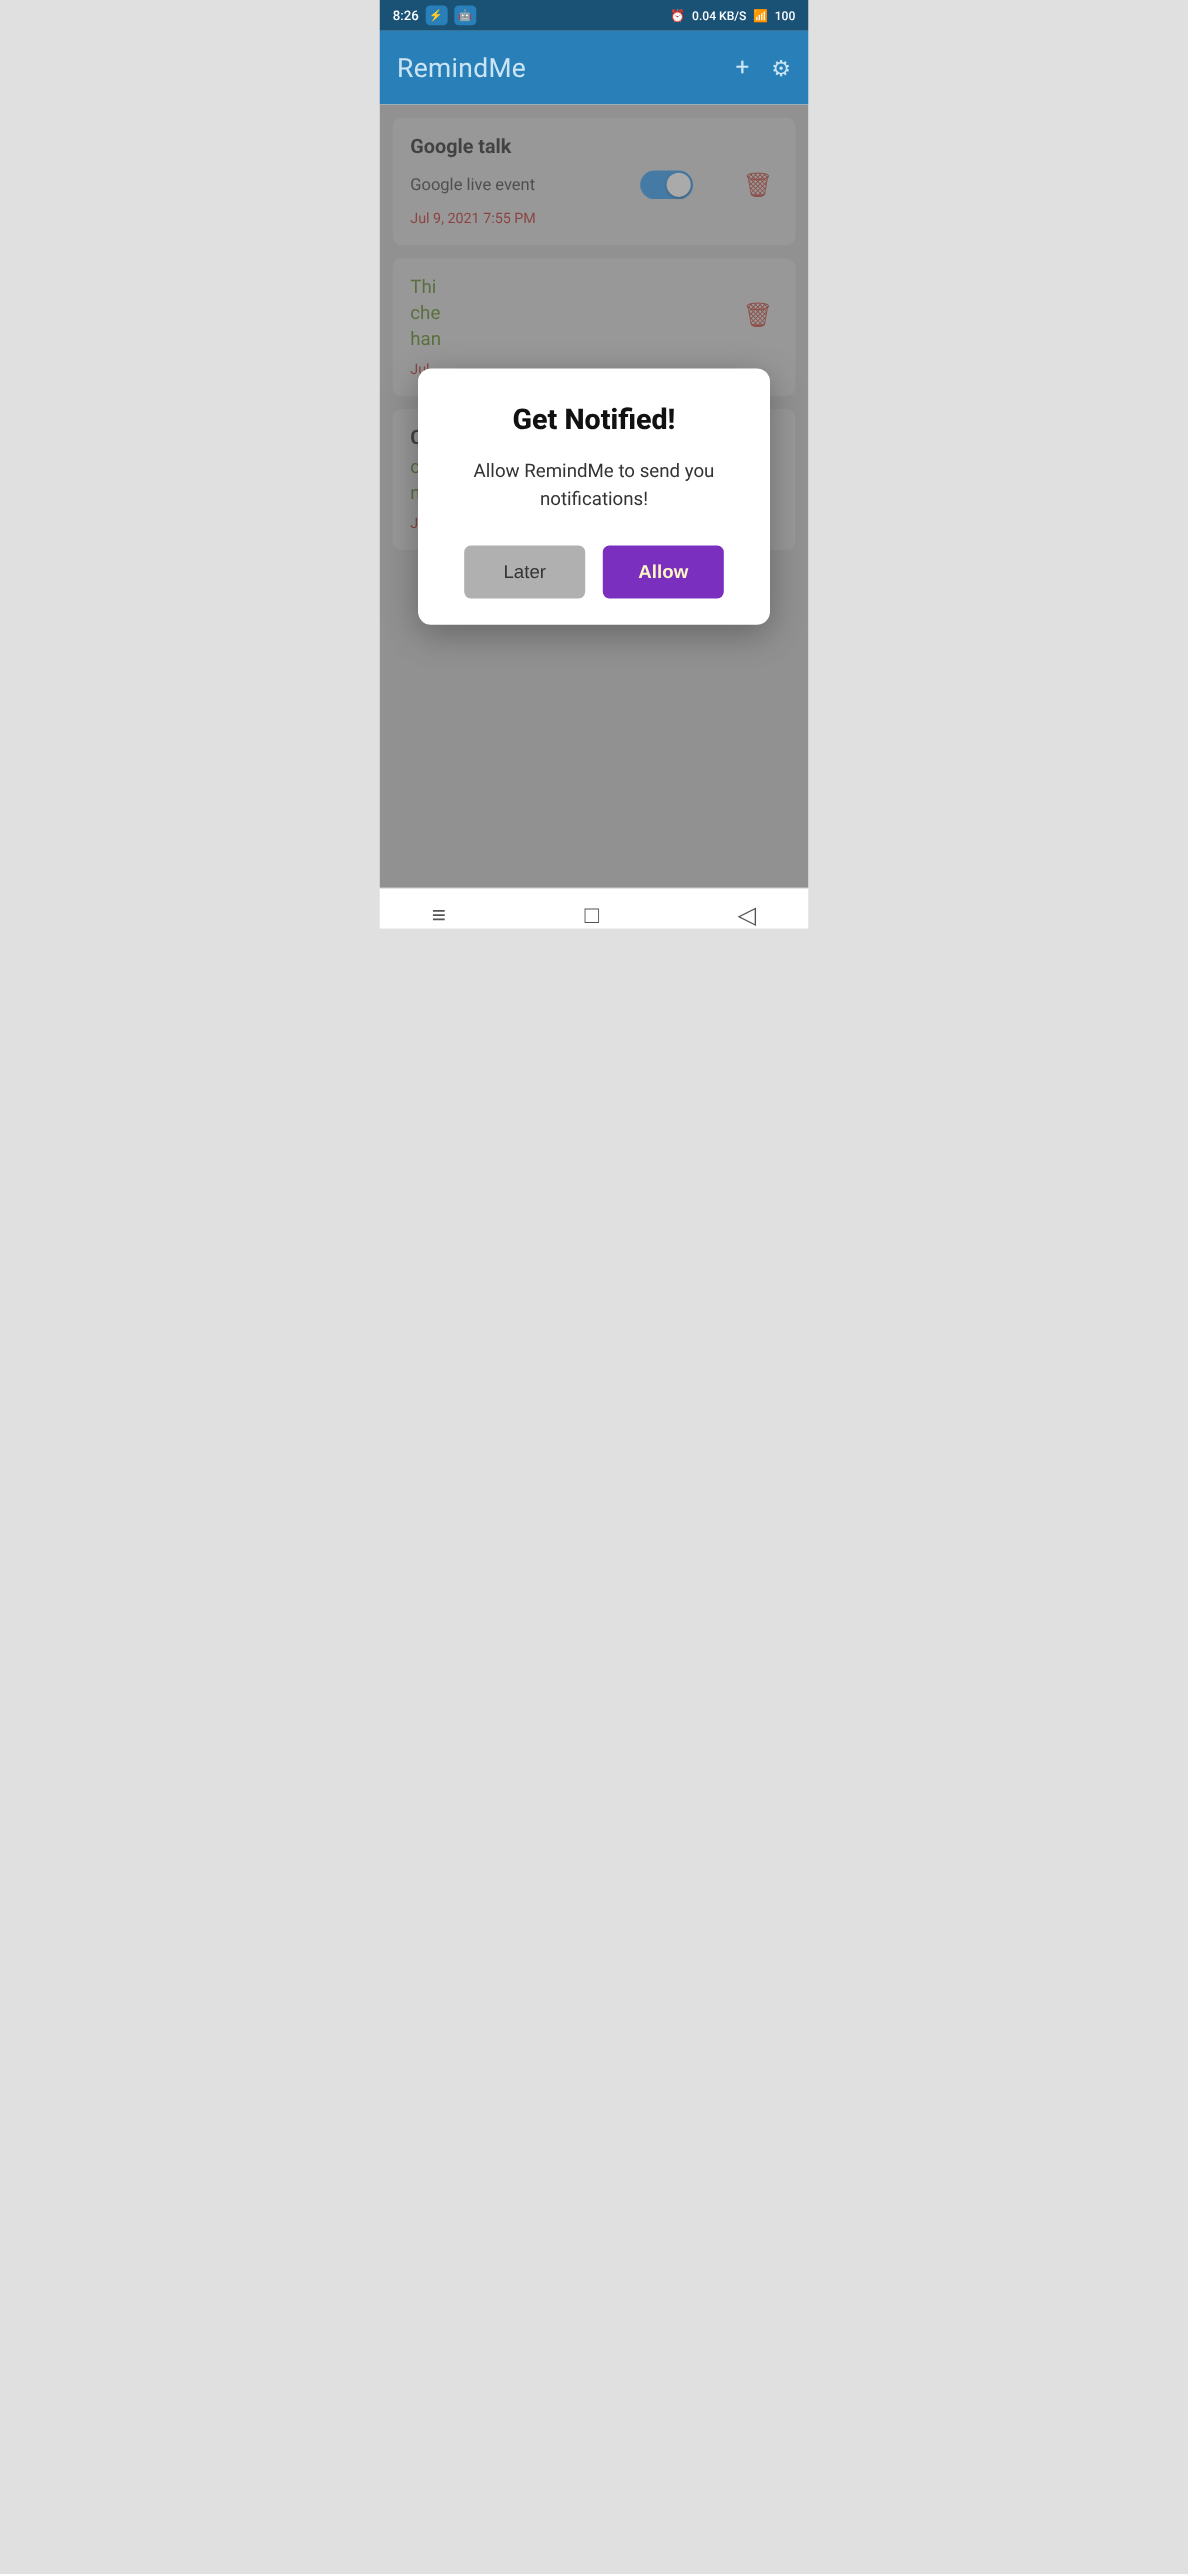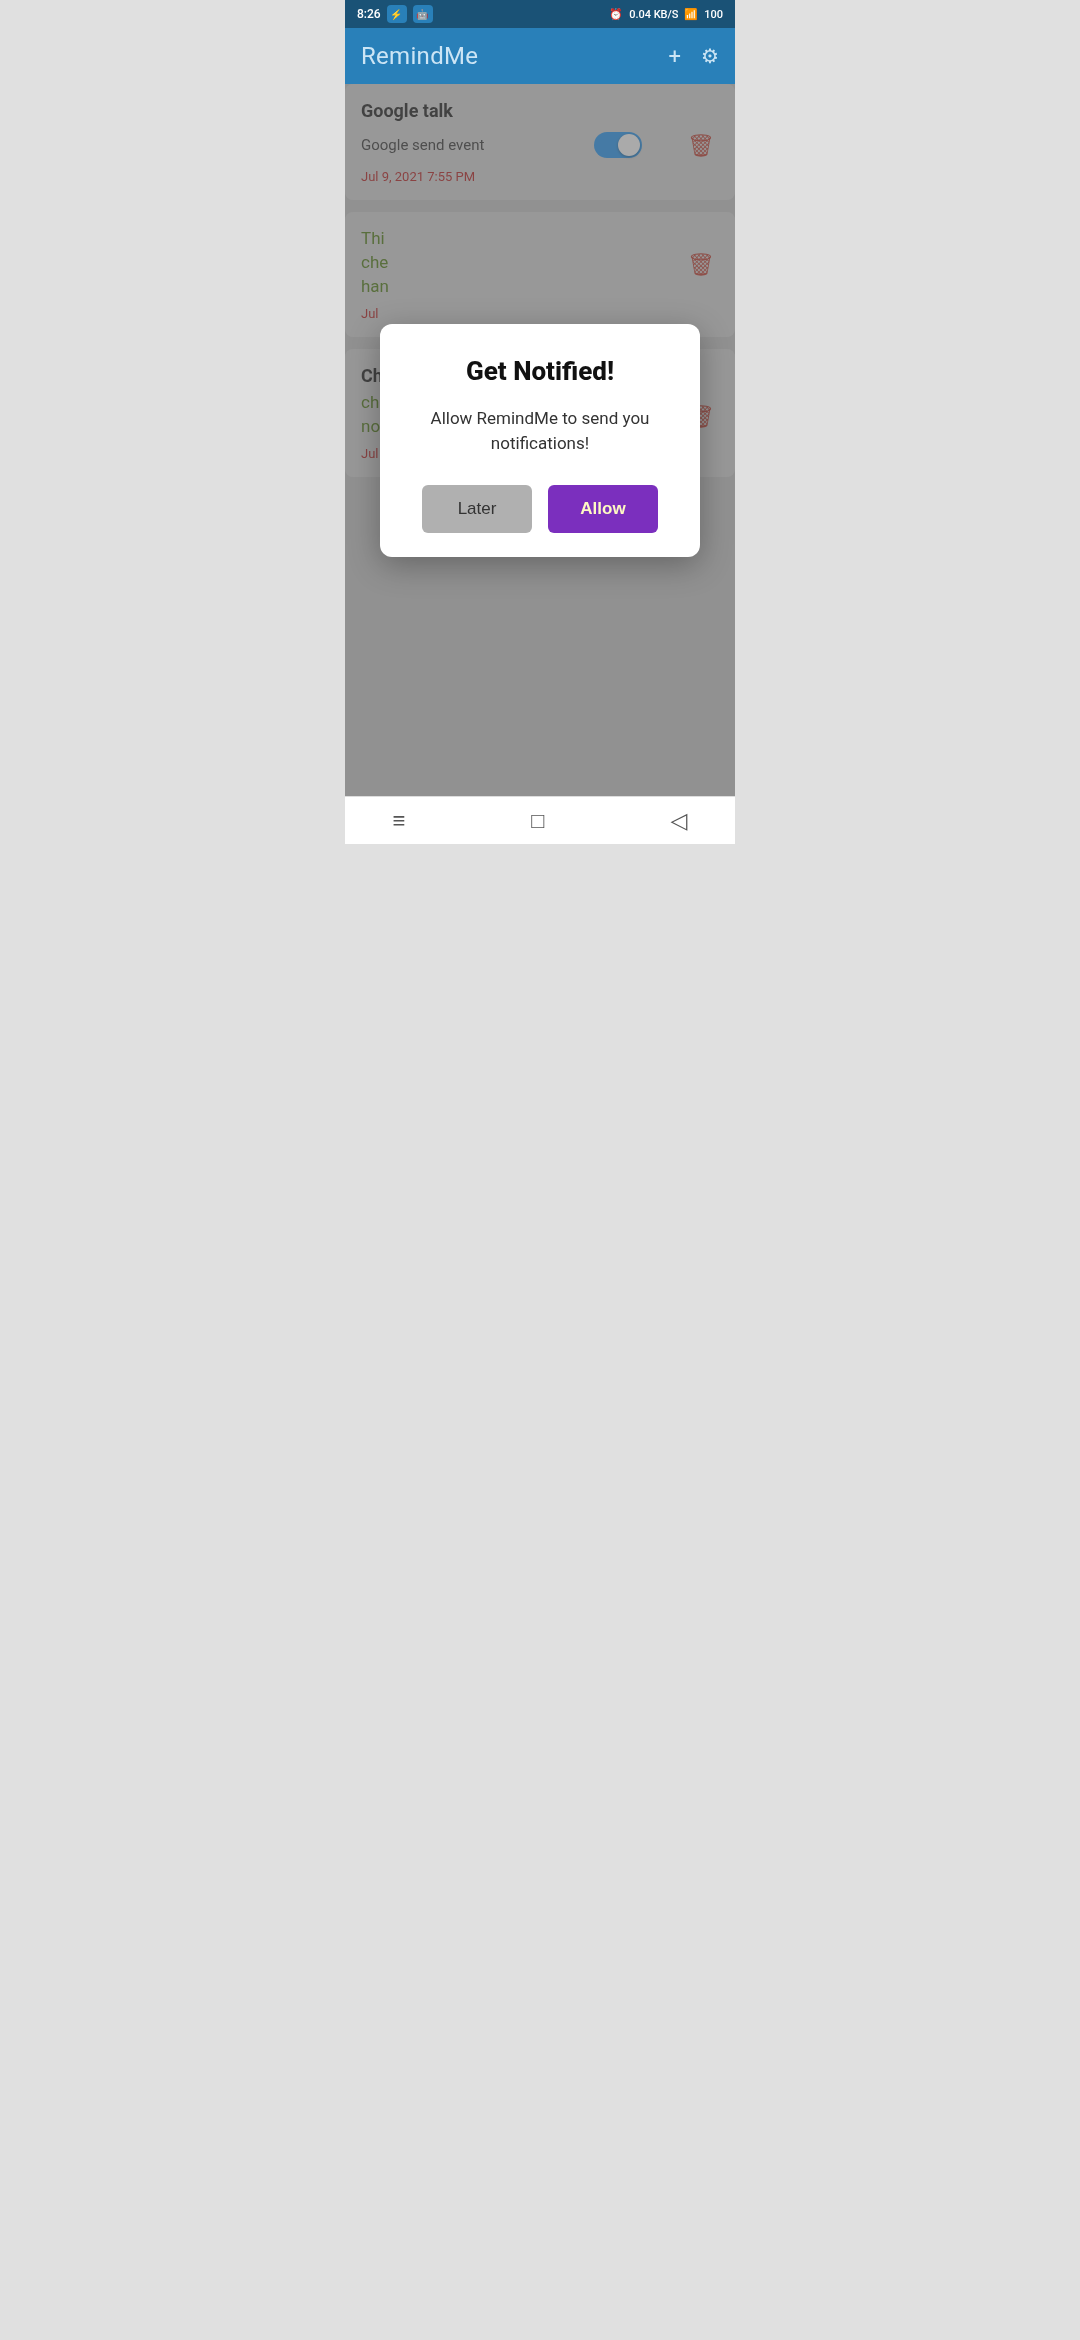--- a/index.html
+++ b/index.html
@@ -45,21 +45,21 @@
       height: 18px;
       display: flex;
       align-items: center;
       justify-content: center;
       font-size: 10px;
     }
 
     
     .app-header {
       background: #2980b9;
-      height: 56px;
+      height: 67px;
       display: flex;
       align-items: center;
       justify-content: space-between;
       padding: 0 16px;
     }
     .app-title {
       color: #cce5f5;
       font-size: 24px;
       font-weight: 400;
       letter-spacing: 0.3px;
@@ -74,20 +74,21 @@
       font-size: 22px;
       cursor: pointer;
     }
 
     
     .main-content {
       background: #c8c8c8;
       height: calc(844px - 28px - 56px - 48px);
       overflow: hidden;
       position: relative;
+      padding: 12px;
       display: flex;
       flex-direction: column;
       gap: 12px;
     }
 
     
     .reminder-card {
       background: #d8d8d8;
       border-radius: 8px;
       padding: 16px;
@@ -256,21 +257,21 @@
     <span class="header-icon">+</span>
     <span class="header-icon gear-unicode">⚙</span>
   </div>
 </div>
 
 <div class="main-content">
 
   <div class="reminder-card">
     <div class="card-title">Google talk</div>
     <div class="card-row">
-      <span class="card-subtitle">Google send event</span>
+      <span class="card-subtitle">Google live event</span>
       <div class="toggle-container">
         <div class="toggle">
           <div class="toggle-thumb"></div>
         </div>
       </div>
       <div class="delete-btn">
         <span class="delete-icon">🗑</span>
       </div>
     </div>
     <div class="card-date">Jul 9, 2021  7:55 PM</div>

